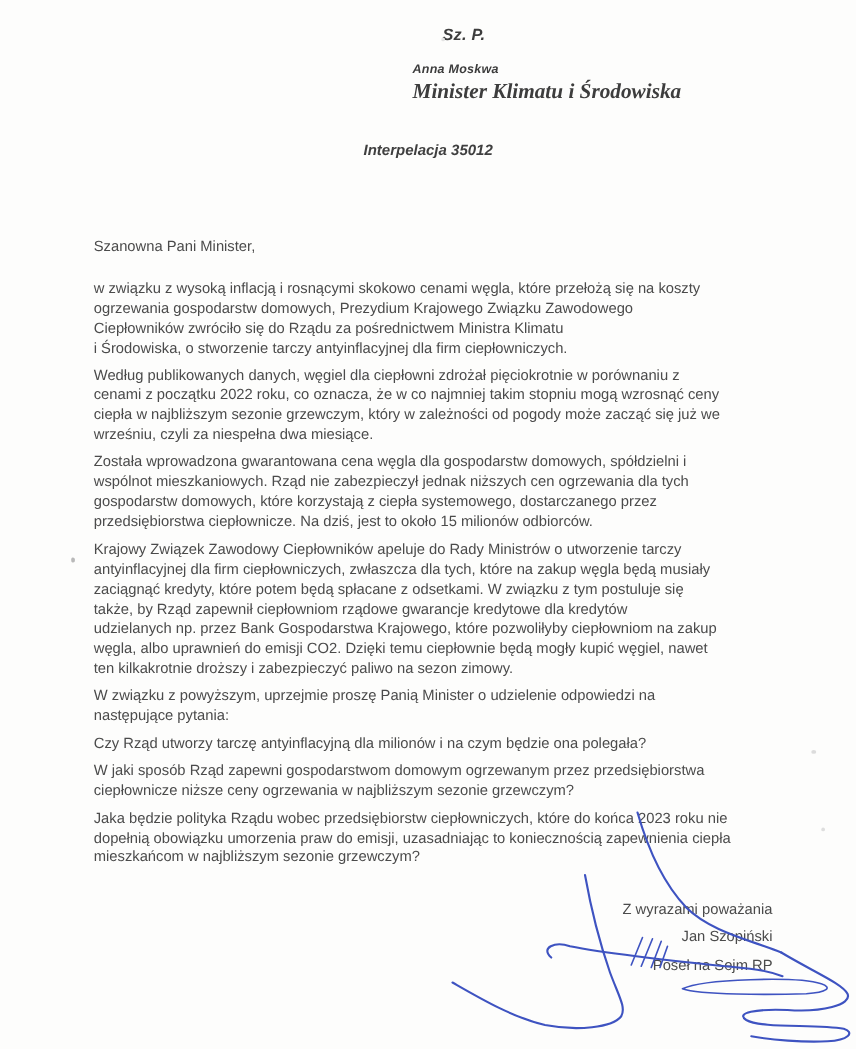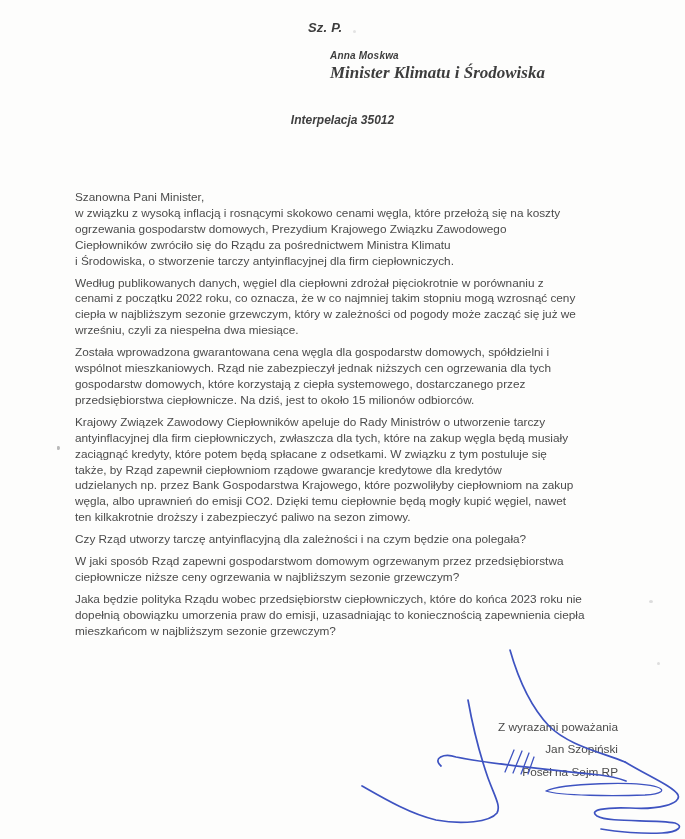--- a/index.html
+++ b/index.html
@@ -6,36 +6,36 @@
   .page{
     position:relative;
     width:685px;height:839px;
     background:#fdfdfc;
     overflow:hidden;
     font-family:"Liberation Sans", sans-serif;
     color:#4b4b4b;
   }
   
   .addressee{position:absolute;left:308px;top:20px;font-style:italic;font-weight:bold;color:#3d3d3d;}
-  .honorific{font-size:13px;margin-bottom:15px;letter-spacing:.2px;}
+  .honorific{font-size:13px;margin-bottom:15px;letter-spacing:.2px;margin-left:46px;}
   .addr-name{font-size:10px;margin-left:22px;letter-spacing:.2px;}
   .addr-title{font-size:17px;margin-left:22px;margin-top:2px;font-family:"Liberation Serif", serif;}
   
   .title-block{
     position:absolute;top:113px;left:0;width:685px;
     text-align:center;font-weight:bold;font-style:italic;
     font-size:12px;line-height:15.8px;color:#3f3f3f;
   }
   .title-subject{white-space:pre-line;}
   
   .body{
     position:absolute;left:75px;top:190px;width:566px;
     font-size:11.8px;line-height:15.9px;
   }
-  .salutation{margin:0 0 0 0;}
+  .salutation{margin:0 0 17px 0;}
   .para{margin:0 0 6px 0;white-space:pre-line;}
   .para:last-child{margin-bottom:0;}
   
   .closing{
     position:absolute;right:67px;top:719px;
     text-align:right;font-size:11.8px;line-height:16px;
   }
   .valediction{margin-bottom:6px;}
   .signer-name{margin-bottom:7px;}
   
@@ -79,21 +79,23 @@
 wspólnot mieszkaniowych. Rząd nie zabezpieczył jednak niższych cen ogrzewania dla tych
 gospodarstw domowych, które korzystają z ciepła systemowego, dostarczanego przez
 przedsiębiorstwa ciepłownicze. Na dziś, jest to około 15 milionów odbiorców.</div>
     <div class="para">Krajowy Związek Zawodowy Ciepłowników apeluje do Rady Ministrów o utworzenie tarczy
 antyinflacyjnej dla firm ciepłowniczych, zwłaszcza dla tych, które na zakup węgla będą musiały
 zaciągnąć kredyty, które potem będą spłacane z odsetkami. W związku z tym postuluje się
 także, by Rząd zapewnił ciepłowniom rządowe gwarancje kredytowe dla kredytów
 udzielanych np. przez Bank Gospodarstwa Krajowego, które pozwoliłyby ciepłowniom na zakup
 węgla, albo uprawnień do emisji CO2. Dzięki temu ciepłownie będą mogły kupić węgiel, nawet
 ten kilkakrotnie droższy i zabezpieczyć paliwo na sezon zimowy.</div>
-    <div class="para">Czy Rząd utworzy tarczę antyinflacyjną dla zależności i na czym będzie ona polegała?</div>
+    <div class="para">W związku z powyższym, uprzejmie proszę Panią Minister o udzielenie odpowiedzi na
+następujące pytania:</div>
+    <div class="para">Czy Rząd utworzy tarczę antyinflacyjną dla milionów i na czym będzie ona polegała?</div>
     <div class="para">W jaki sposób Rząd zapewni gospodarstwom domowym ogrzewanym przez przedsiębiorstwa
 ciepłownicze niższe ceny ogrzewania w najbliższym sezonie grzewczym?</div>
     <div class="para">Jaka będzie polityka Rządu wobec przedsiębiorstw ciepłowniczych, które do końca 2023 roku nie
 dopełnią obowiązku umorzenia praw do emisji, uzasadniając to koniecznością zapewnienia ciepła
 mieszkańcom w najbliższym sezonie grzewczym?</div>
   </div>
 
   <div class="closing">
     <div class="valediction">Z wyrazami poważania</div>
     <div class="signer-name">Jan Szopiński</div>

